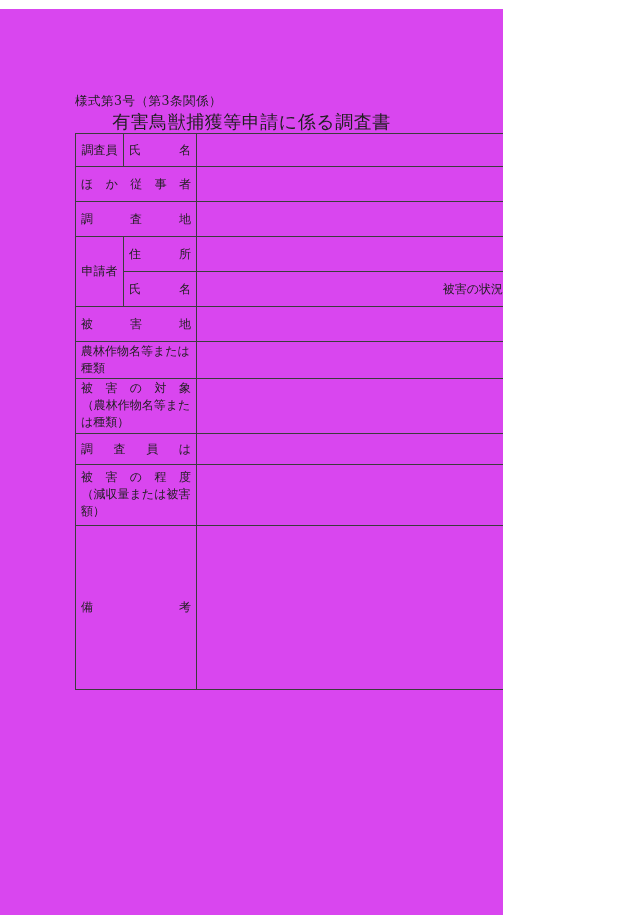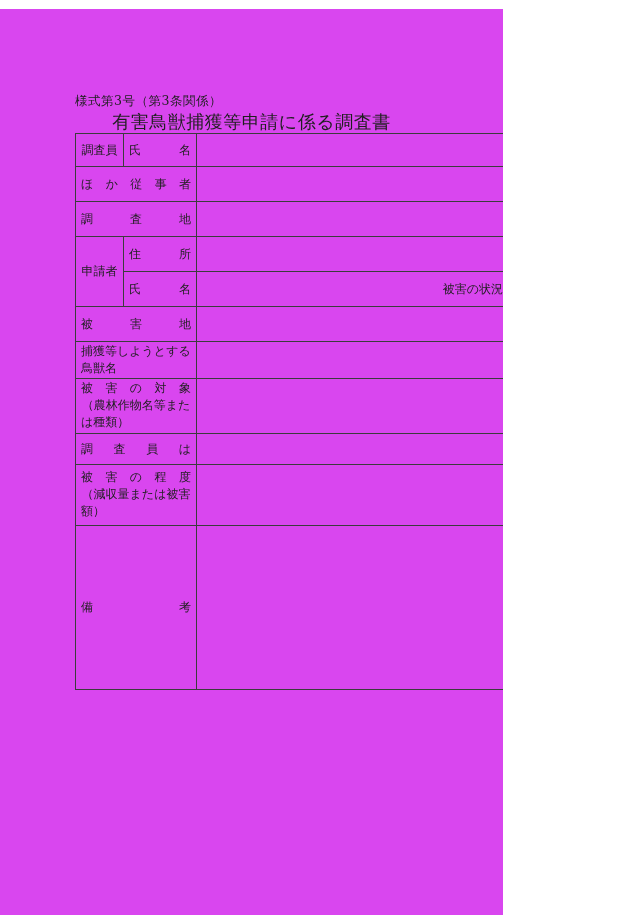--- a/index.html
+++ b/index.html
@@ -155,21 +155,21 @@
         <span class="workers-label">被害の状況</span><span>人</span>
       </td>
     </tr>
 
     <tr style="height:35px">
       <td class="jlabel" colspan="2">被害地</td>
       <td class="content"></td>
     </tr>
 
     <tr style="height:37px">
-      <td class="wrap-label" colspan="2">捕獲等しようとする鳥獣名</td>
+      <td class="wrap-label" colspan="2">農林作物名等または種類</td>
       <td class="content"></td>
     </tr>
 
     <tr style="height:55px">
       <td colspan="2">
         <span class="label-main">被害の対象</span>
         <span class="label-sub">（農林作物名等または種類）</span>
       </td>
       <td class="content"></td>
     </tr>

